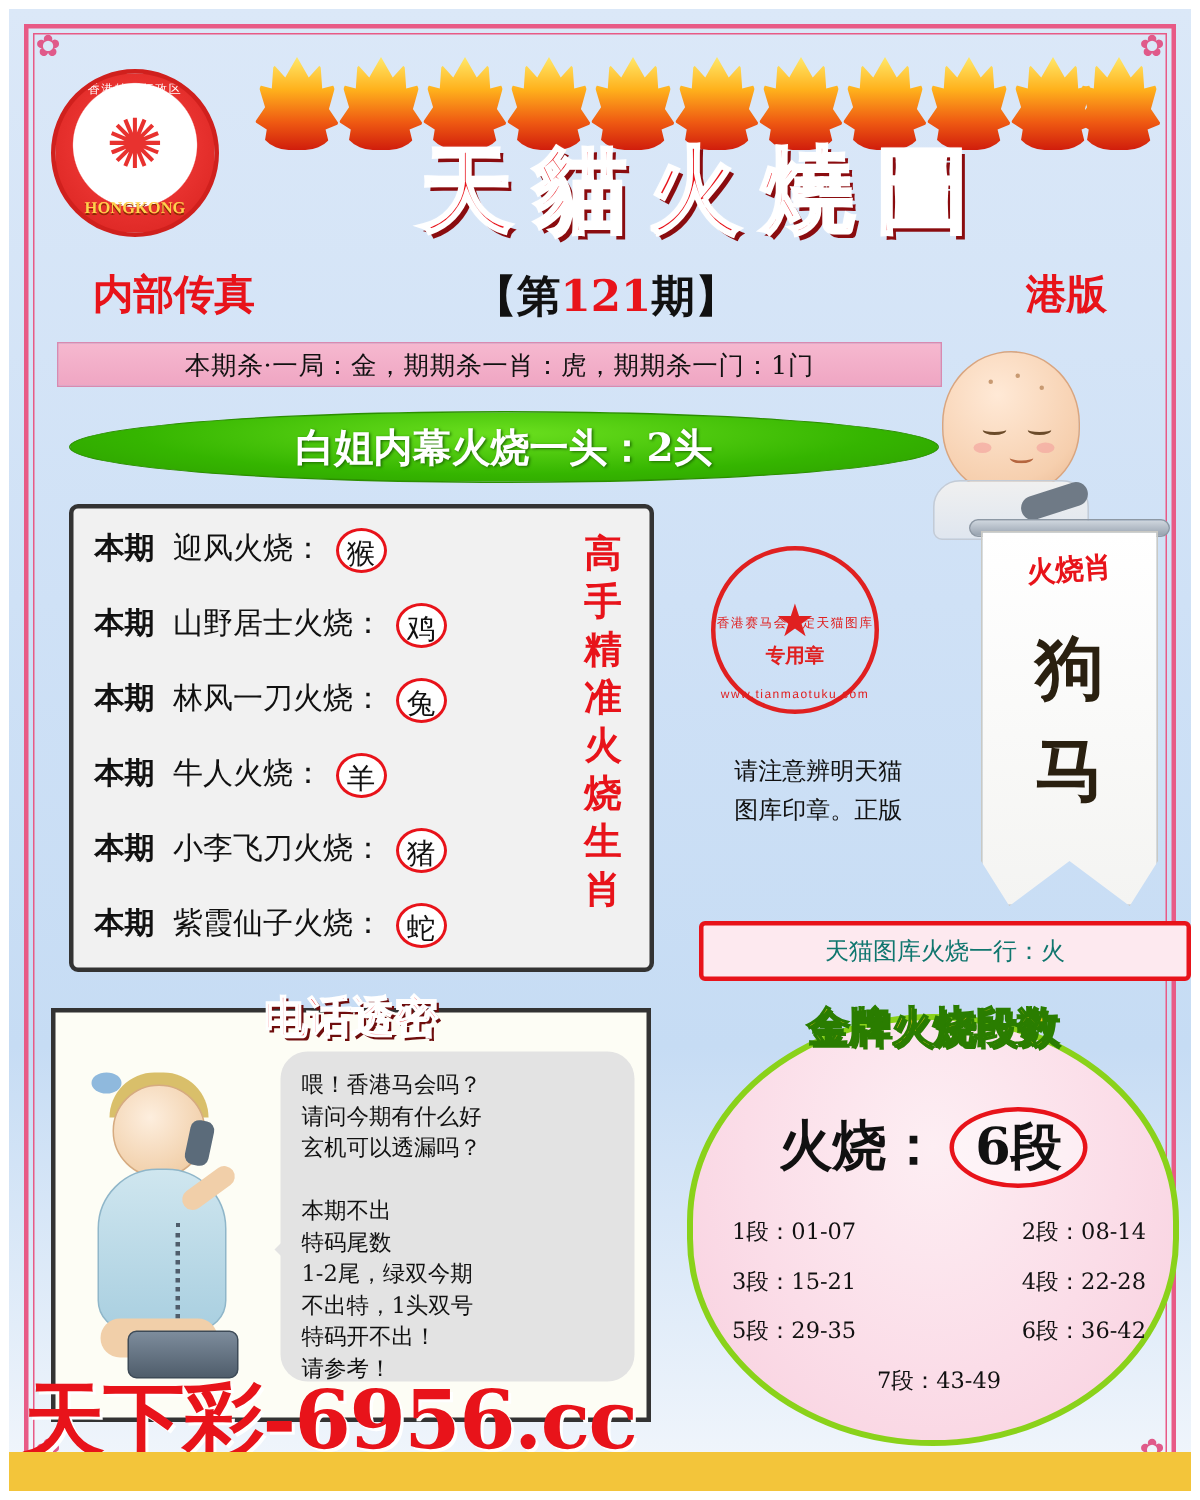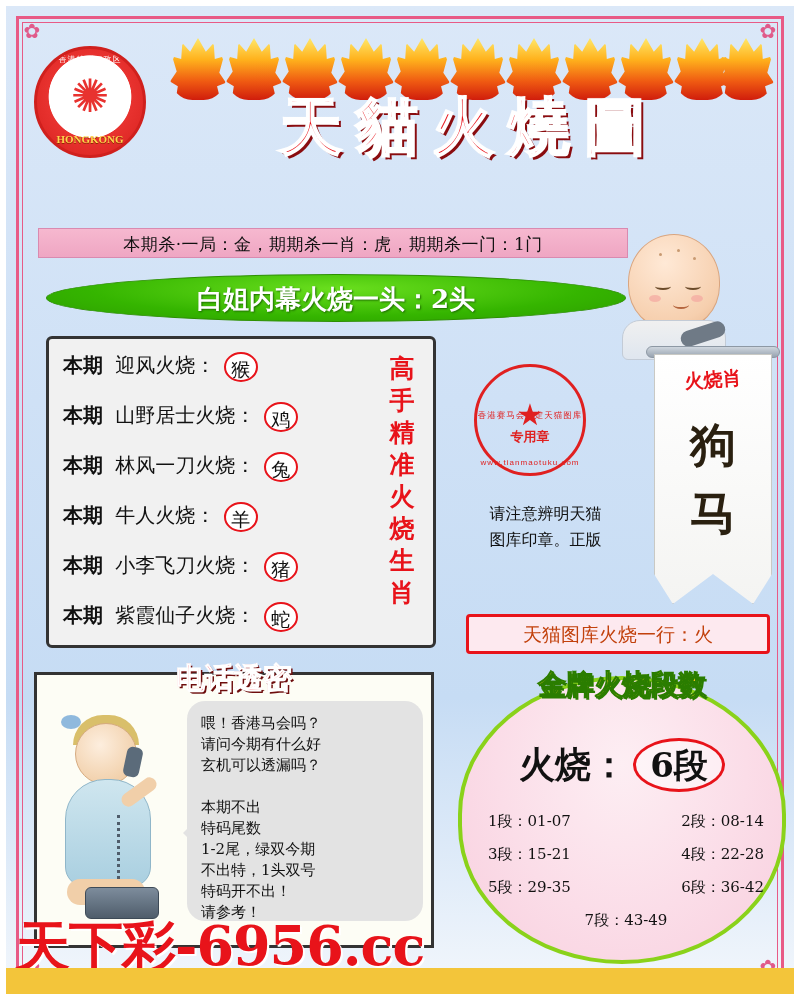--- a/index.html
+++ b/index.html
@@ -184,23 +184,23 @@
   .scroll .s1 { top:60px; }
   .scroll .s2 { top:128px; }
   .scroll-rod {
     position:absolute; left:640px; top:340px; width:134px; height:12px; border-radius:6px;
     background:linear-gradient(180deg,#cfd6de 0%, #98a3b0 100%);
     border:1px solid #8d98a4;
   }
 
   
   .pinkbox {
-    position:absolute; left:460px; top:608px; width:304px; height:40px;
+    position:absolute; left:460px; top:608px; width:328px; height:40px;
     background:#fde9ef; border:3px solid #e8131a; border-radius:4px;
-    font-family:"DejaVu Serif", serif; font-size:19px; color:#c2410c;
+    font-family:"DejaVu Serif", serif; font-size:16px; color:#0f766e;
     line-height:34px; text-align:center;
   }
 
   
   .phonebox {
     position:absolute; left:28px; top:666px; width:400px; height:276px;
     background:#fdfdf5; border:3px solid #333;
   }
   .phone-title {
     position:absolute; left:50%; top:-16px; transform:translateX(-50%);
@@ -322,20 +322,27 @@
       <div class="flame" style="left:344px;"></div>
       <div class="flame" style="left:400px;"></div>
       <div class="flame" style="left:456px;"></div>
       <div class="flame" style="left:512px;"></div>
       <div class="flame" style="left:556px;"></div>
     </div>
 
     <div class="title-main">天貓火燒圖</div>
   </div>
 
+  <div class="subrow">
+    <div class="sub-left">内部传真</div>
+    <div class="sub-mid">
+      <span>【第</span><span class="red">121</span><span>期】</span>
+    </div>
+    <div class="sub-right">港版</div>
+  </div>
 
   <div class="killbar">本期杀·一局：金，期期杀一肖：虎，期期杀一门：1门</div>
 
   <div class="green-oval">白姐内幕火烧一头：2头</div>
 
   <div class="listbox">
     <div class="lrow" style="top:6px;">
       <span class="lbl">本期</span>
       <span class="mid">迎风火烧：</span>
       <span class="oval-ans">猴</span>

